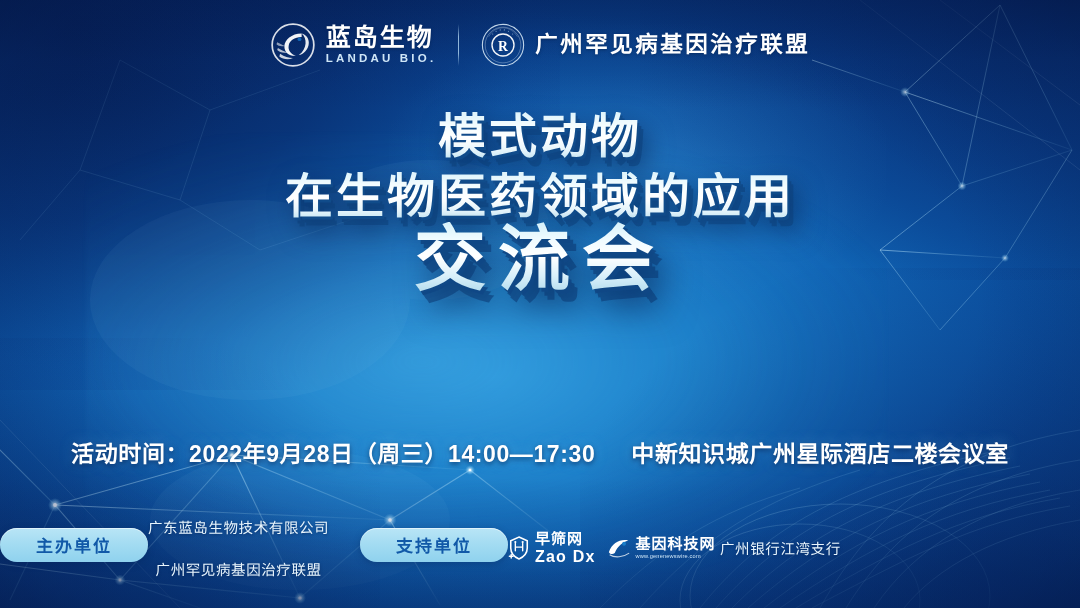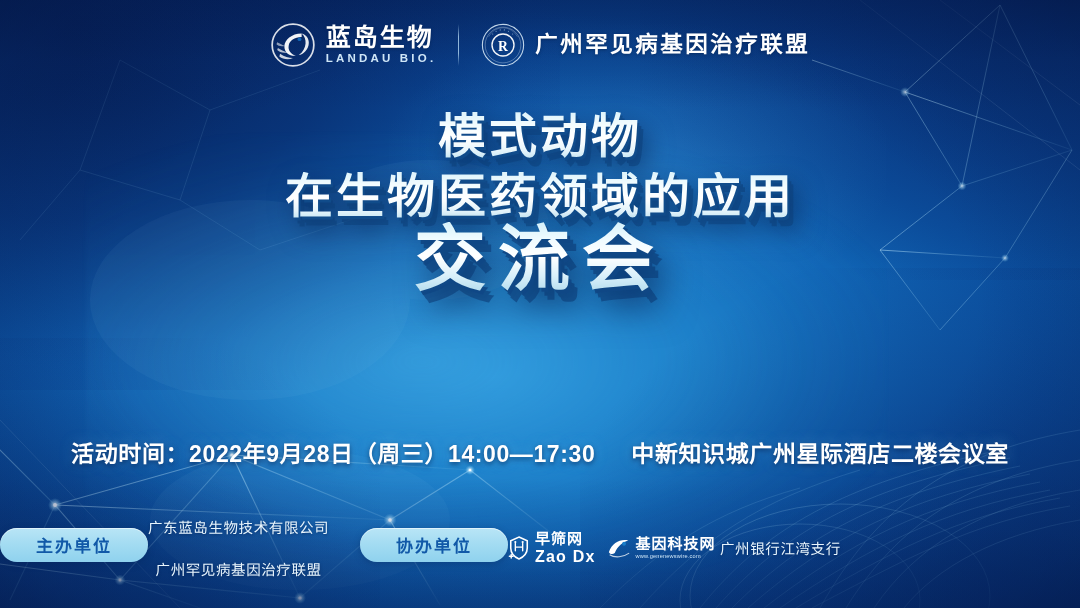--- a/index.html
+++ b/index.html
@@ -352,21 +352,21 @@
 
     <div class="sp-col">
       <div class="pill">主办单位</div>
       <div class="sp-body">
         <div class="sp-name">广东蓝岛生物技术有限公司</div>
         <div class="sp-name">广州罕见病基因治疗联盟</div>
       </div>
     </div>
 
     <div class="sp-col">
-      <div class="pill">协办单位</div>
+      <div class="pill">支持单位</div>
       <div class="co-logos">
 
         <div class="co-logo">
           <svg width="22" height="26" viewBox="0 0 24 28" aria-hidden="true">
             <path d="M12 2 L21 6 V14 C21 20, 16.5 24, 12 26 C7.5 24, 3 20, 3 14 V6 Z" fill="none" stroke="#ffffff" stroke-width="1.7"></path>
             <path d="M8 9 L8 17 M16 9 L16 17 M8 13 L16 13" stroke="#ffffff" stroke-width="1.5" stroke-linecap="round"></path>
             <circle cx="8" cy="7.5" r="1.2" fill="#ffffff"></circle>
             <circle cx="16" cy="7.5" r="1.2" fill="#ffffff"></circle>
             <path d="M1.5 23 L5.5 23 M3.5 21 L3.5 25" stroke="#ffffff" stroke-width="1.6" stroke-linecap="round"></path>
           </svg>

